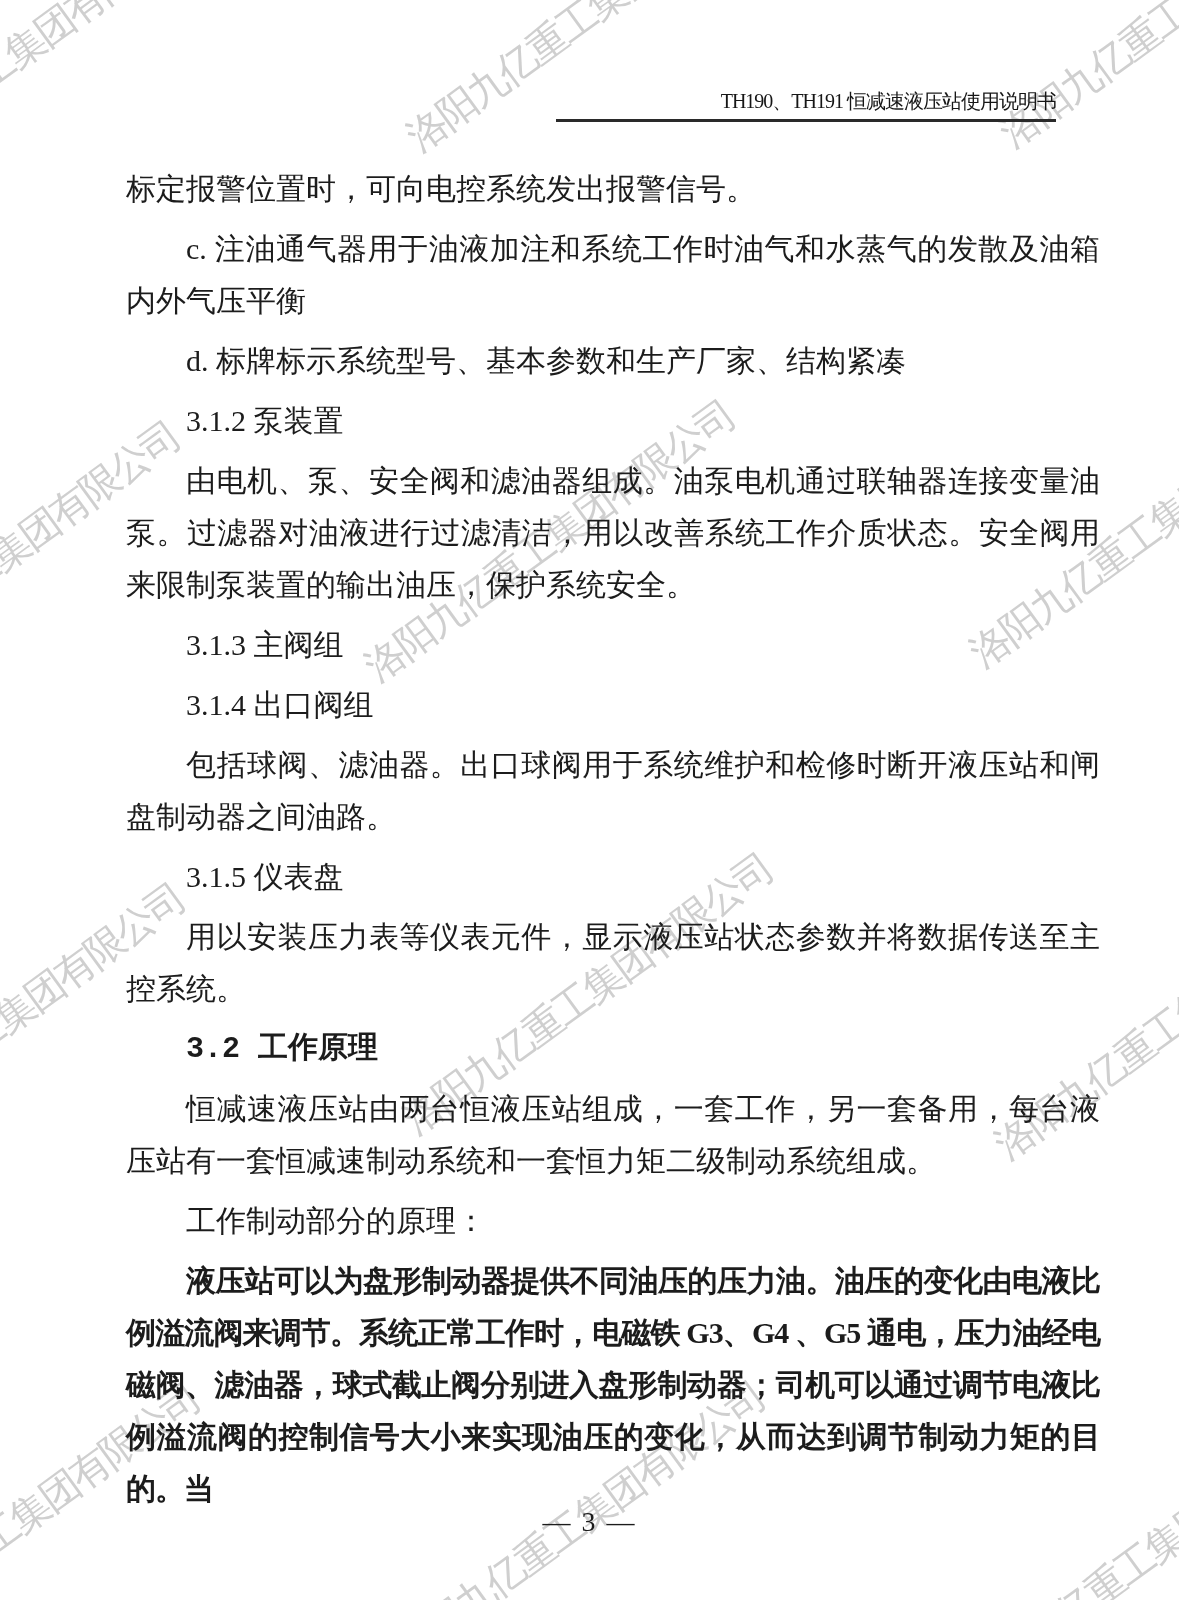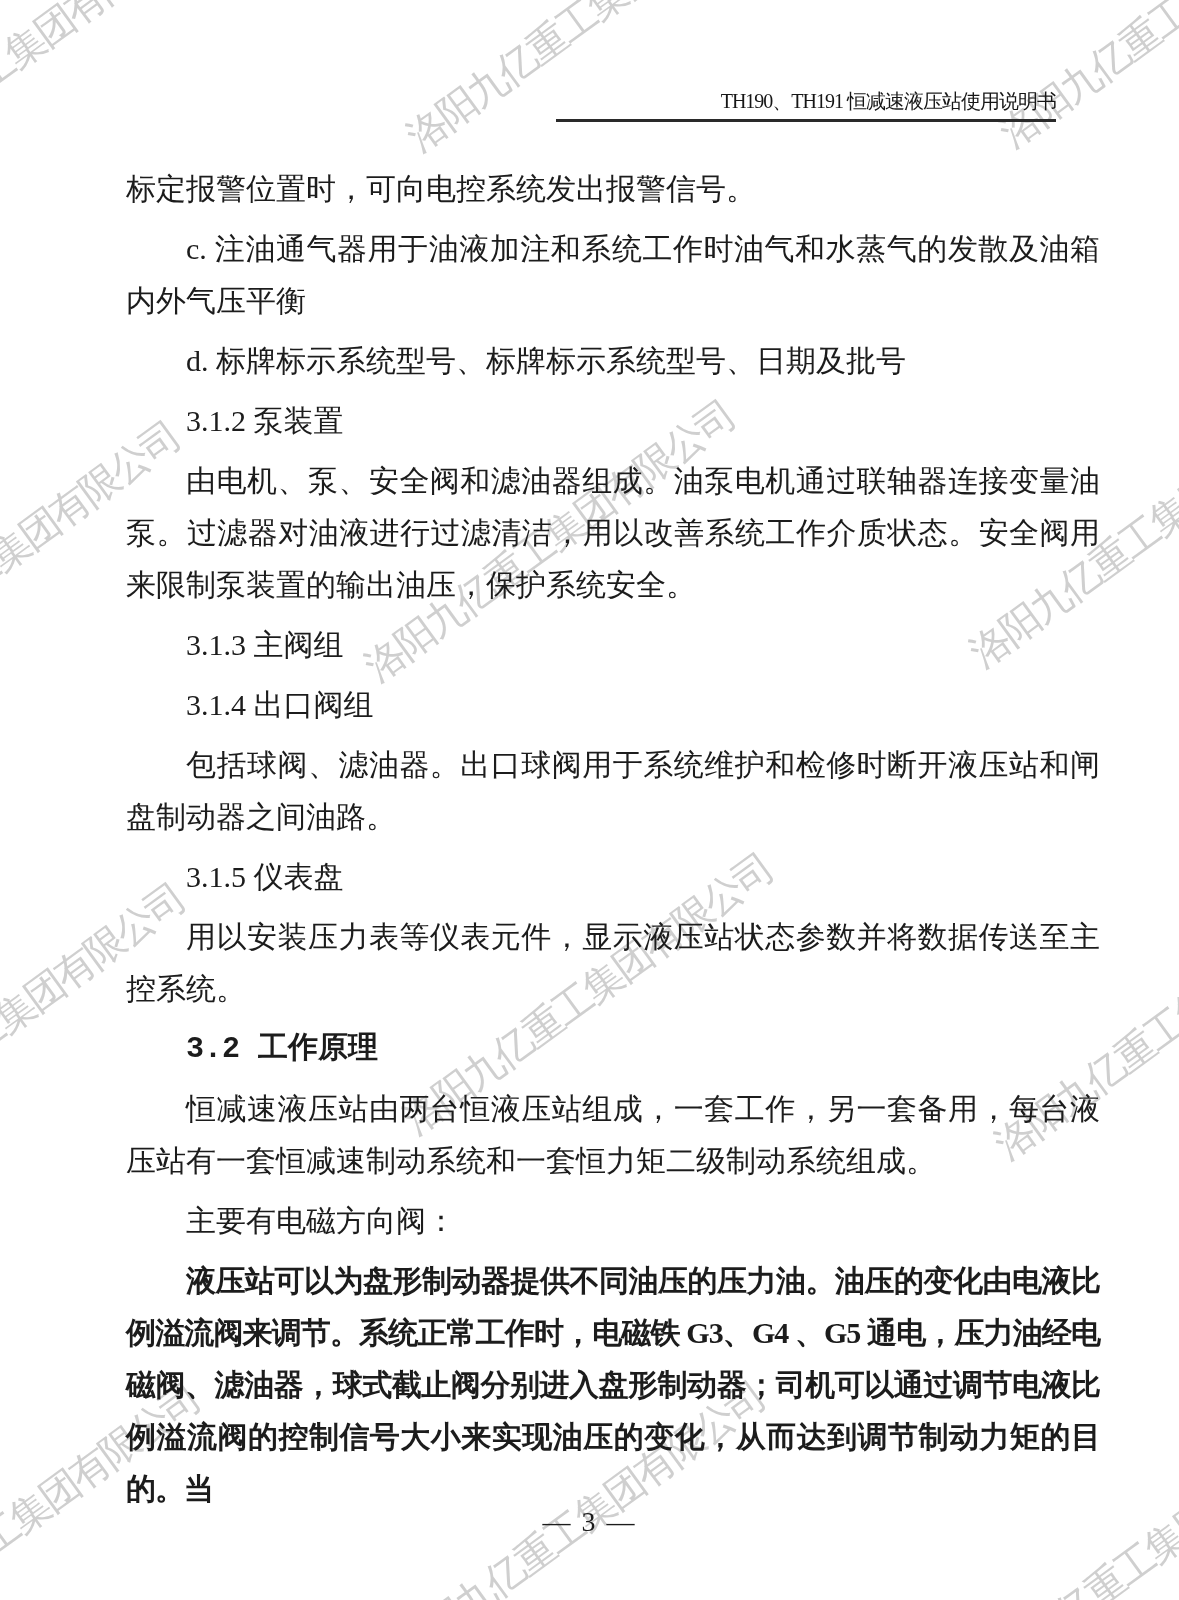--- a/index.html
+++ b/index.html
@@ -109,31 +109,31 @@
       <div class="wm-tile" style="left: 970px; top: 1663px; color: rgb(169, 169, 169); transform: rotate(-36deg);">洛阳九亿重工集团有限公司</div>
     </div>
 
   <div class="header">
     <span class="title">TH190、TH191 恒减速液压站使用说明书</span>
   </div>
 
   <div class="body-text">
       <p class="">标定报警位置时，可向电控系统发出报警信号。</p>
       <p class="indent">c. 注油通气器用于油液加注和系统工作时油气和水蒸气的发散及油箱内外气压平衡</p>
-      <p class="indent">d. 标牌标示系统型号、标牌标示系统型号、日期及批号</p>
+      <p class="indent">d. 标牌标示系统型号、基本参数和生产厂家、结构紧凑</p>
       <p class="indent">3.1.2 泵装置</p>
       <p class="indent">由电机、泵、安全阀和滤油器组成。油泵电机通过联轴器连接变量油泵。过滤器对油液进行过滤清洁，用以改善系统工作介质状态。安全阀用来限制泵装置的输出油压，保护系统安全。</p>
       <p class="indent">3.1.3 主阀组</p>
       <p class="indent">3.1.4 出口阀组</p>
       <p class="indent">包括球阀、滤油器。出口球阀用于系统维护和检修时断开液压站和闸盘制动器之间油路。</p>
       <p class="indent">3.1.5 仪表盘</p>
       <p class="indent">用以安装压力表等仪表元件，显示液压站状态参数并将数据传送至主控系统。</p>
       <p class="indent heading-bold">3.2 工作原理</p>
       <p class="indent">恒减速液压站由两台恒液压站组成，一套工作，另一套备用，每台液压站有一套恒减速制动系统和一套恒力矩二级制动系统组成。</p>
-      <p class="indent">主要有电磁方向阀：</p>
+      <p class="indent">工作制动部分的原理：</p>
       <p class="indent tight">液压站可以为盘形制动器提供不同油压的压力油。油压的变化由电液比例溢流阀来调节。系统正常工作时，电磁铁 G3、G4 、G5 通电，压力油经电磁阀、滤油器，球式截止阀分别进入盘形制动器；司机可以通过调节电液比例溢流阀的控制信号大小来实现油压的变化，从而达到调节制动力矩的目的。当</p>
     </div>
 
   <div class="footer">
     <span>— 3 —</span>
   </div>
 
 </div>
 
 </body></html>

